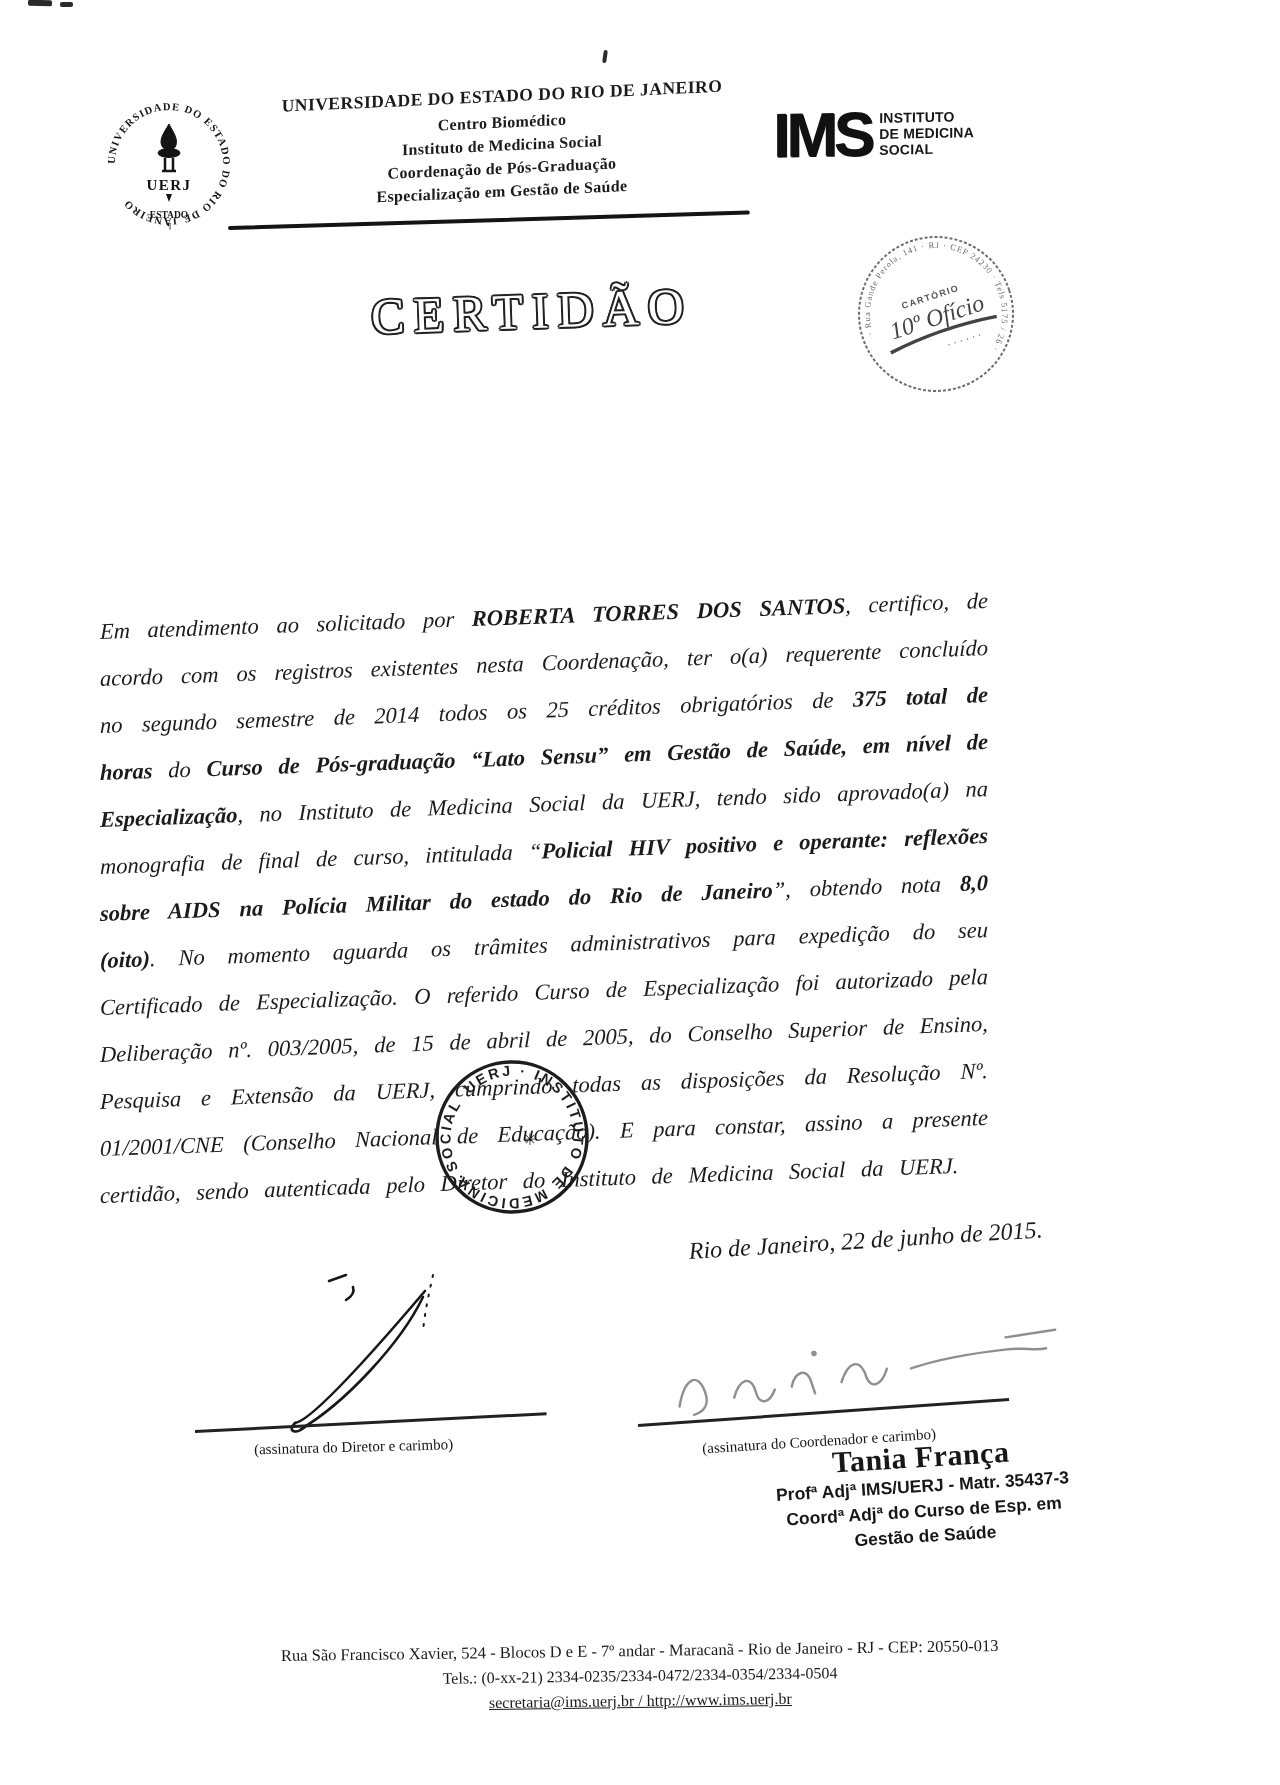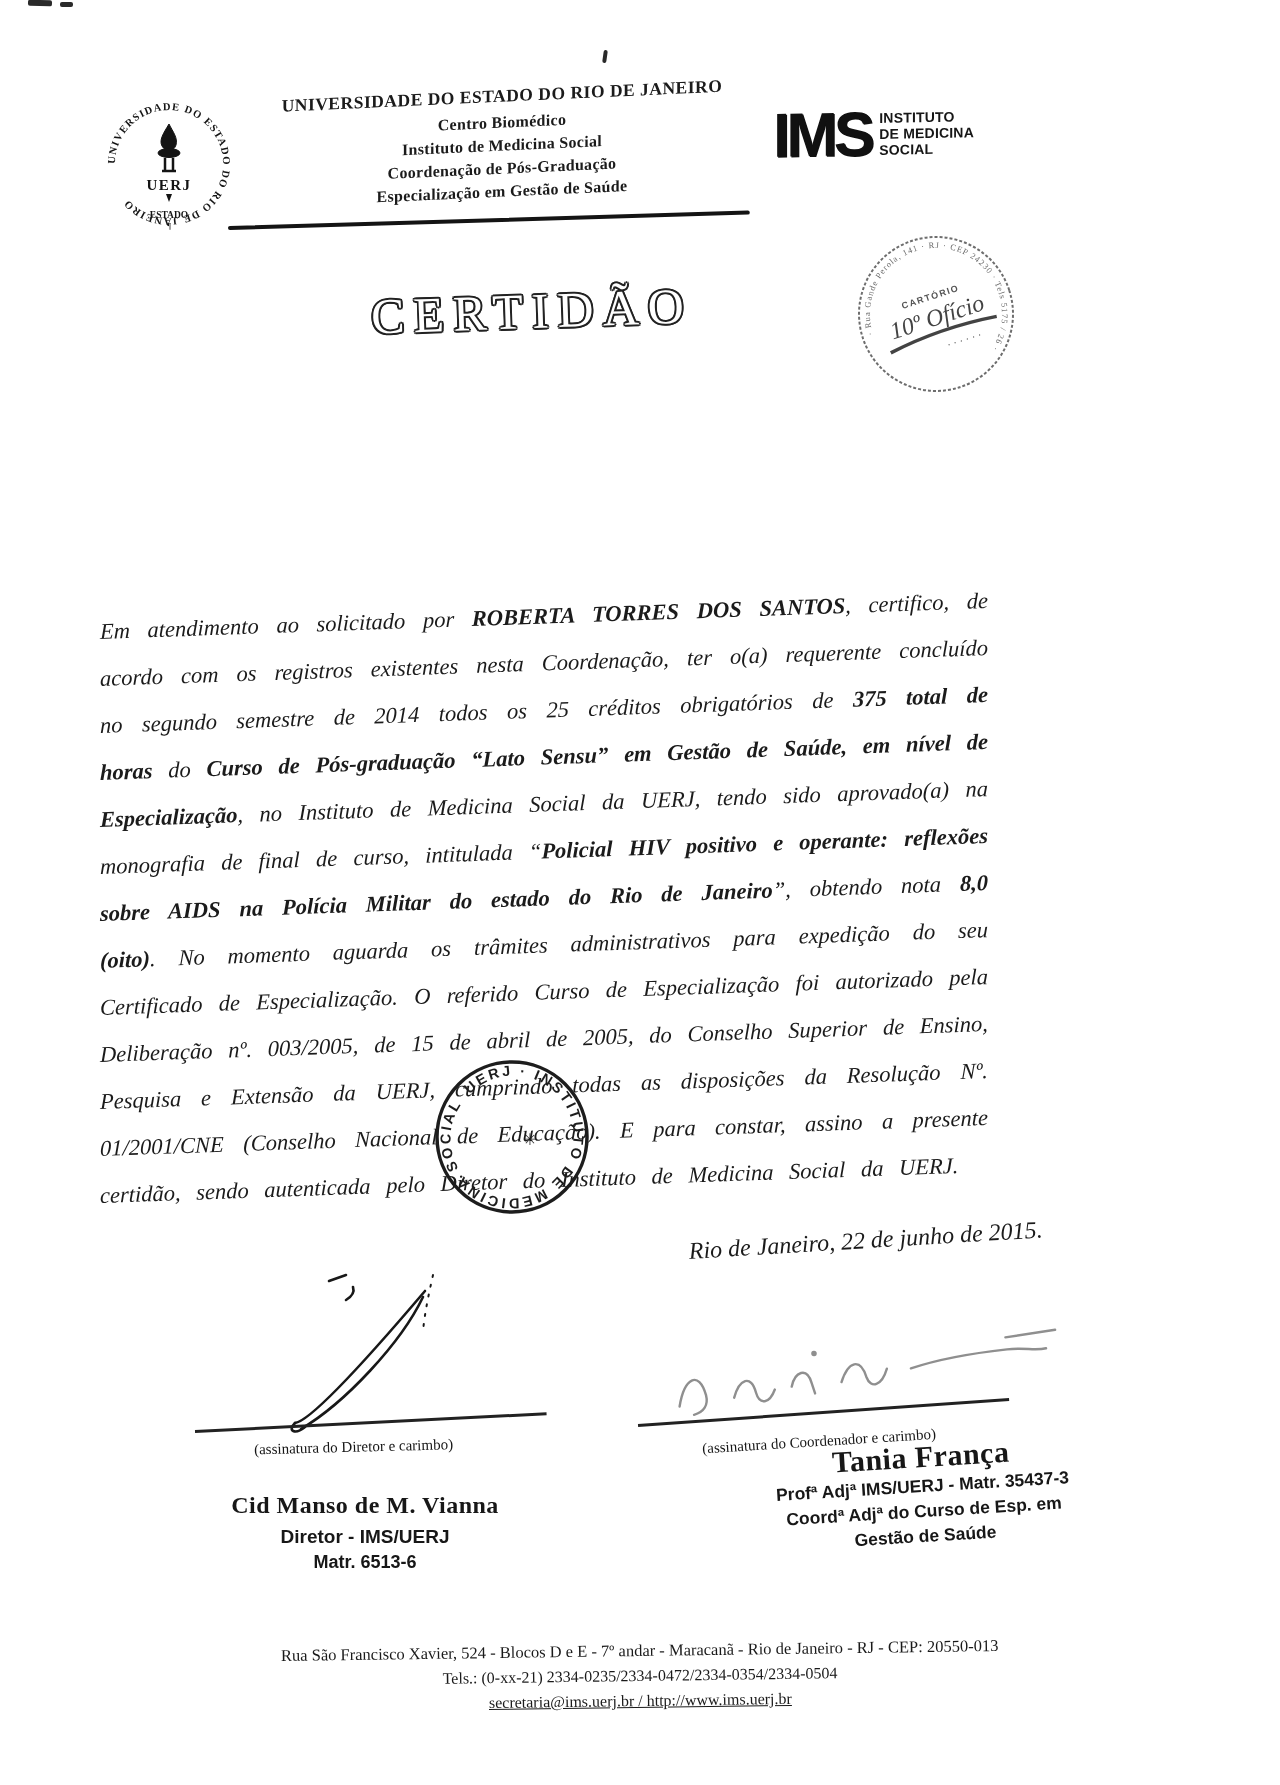--- a/index.html
+++ b/index.html
@@ -163,25 +163,20 @@
       <path d="M36 166 C 80 140 136 80 158 34"></path>
       <path d="M30 160 C 22 168 30 172 40 164"></path>
       <path d="M64 18 l 17 -6"></path>
       <path d="M88 24 c 2 6 -2 10 -7 13"></path>
       <path d="M168 12 C 164 30 160 48 158 68" stroke-width="2" stroke-dasharray="2 8"></path>
     </g>
   </svg>
   <div class="abs sig-line sig-line-left"></div>
   <div class="abs sig-caption caption-left">(assinatura do Diretor e carimbo)</div>
 
-  <div class="abs stamp-block director-stamp">
-    <div class="stamp-name">Cid Manso de M. Vianna</div>
-    <div class="stamp-sub director-role">Diretor - IMS/UERJ</div>
-    <div class="stamp-sub director-matr">Matr. 6513-6</div>
-  </div>
 
   <svg class="abs" style="left:653px;top:1316px;" width="455" height="110" viewBox="0 0 455 110">
     <g fill="none" stroke="#8f8f8f" stroke-width="2.4" stroke-linecap="round" transform="rotate(-3 227 55)">
       <path d="M25 80 c 6 -28 21 -36 27 -10 c 2 10 -3 17 -13 19"></path>
       <path d="M80 74 c 6 -18 18 -23 22 -4 c 3 13 13 12 19 -2"></path>
       <path d="M138 66 c 4 -15 16 -19 20 -3 l 3 11"></path>
       <path d="M188 64 c 8 -21 20 -23 25 -4 c 4 13 15 10 21 -7"></path>
       <path d="M258 54 c 32 -9 62 -12 97 -14 c 18 -1 28 3 39 1"></path>
       <path d="M354 28 l 50 -5"></path>
       <circle cx="162" cy="34" r="1.6" fill="#8f8f8f"></circle>

